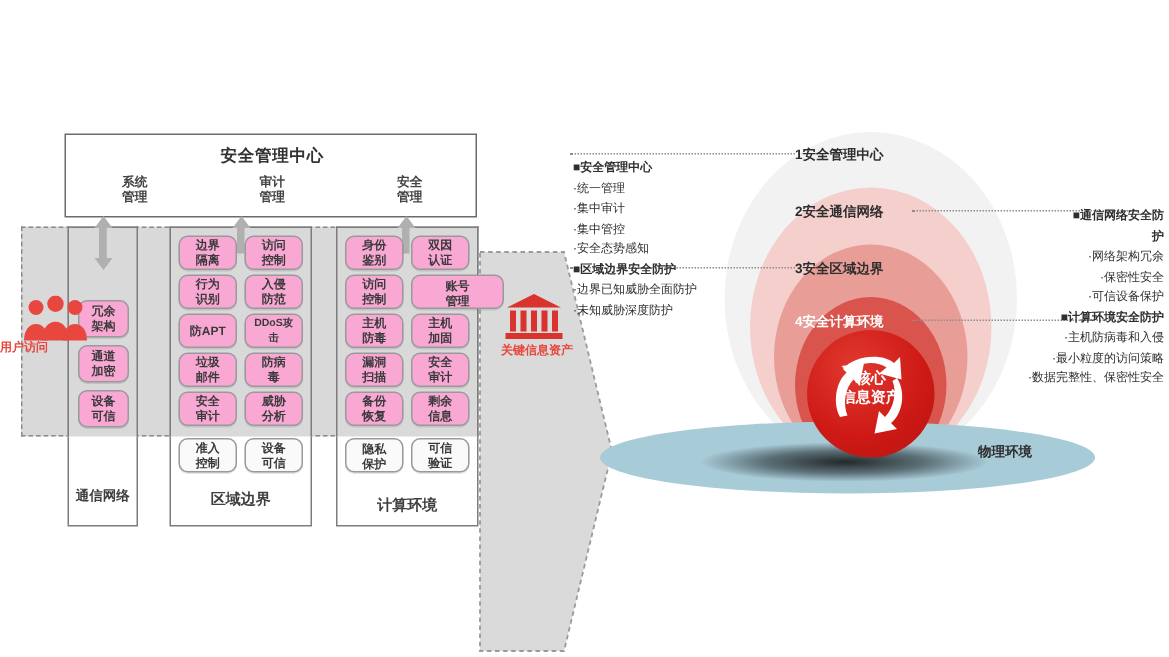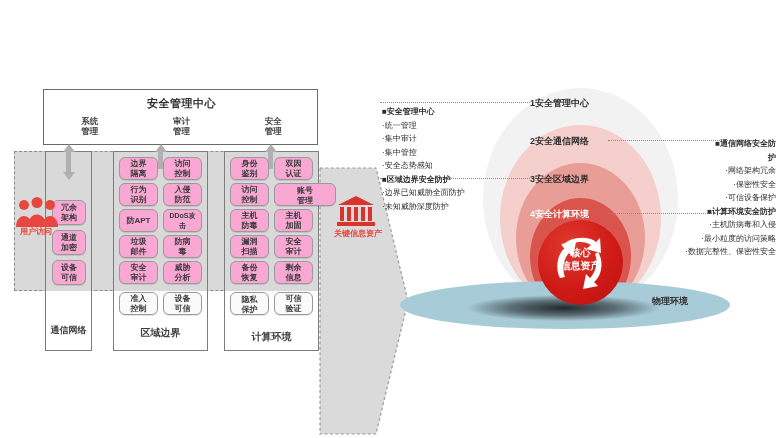--- a/index.html
+++ b/index.html
@@ -58,21 +58,21 @@
   .up-arrow{position:absolute;width:5px;background:#b0b0b0;}
   .up-arrow:before{
     content:"";position:absolute;left:-3.5px;top:-7px;
     border-left:6px solid transparent;border-right:6px solid transparent;
     border-bottom:8px solid #b0b0b0;
   }
 
   
   .user-icon{position:absolute;left:14px;top:119px;width:46px;height:34px;}
   .user-label{
-    position:absolute;left:0px;top:148px;width:52px;text-align:right;
+    position:absolute;left:0px;top:148px;width:52px;text-align:left;
     font-size:8px;font-weight:bold;color:#e8473f;white-space:nowrap;
   }
   
   .bank-icon{position:absolute;left:336px;top:117px;width:40px;height:34px;}
   .bank-label{
     position:absolute;left:320px;top:150px;width:76px;text-align:center;
     font-size:8px;font-weight:bold;color:#e8473f;white-space:nowrap;
   }
 
   

